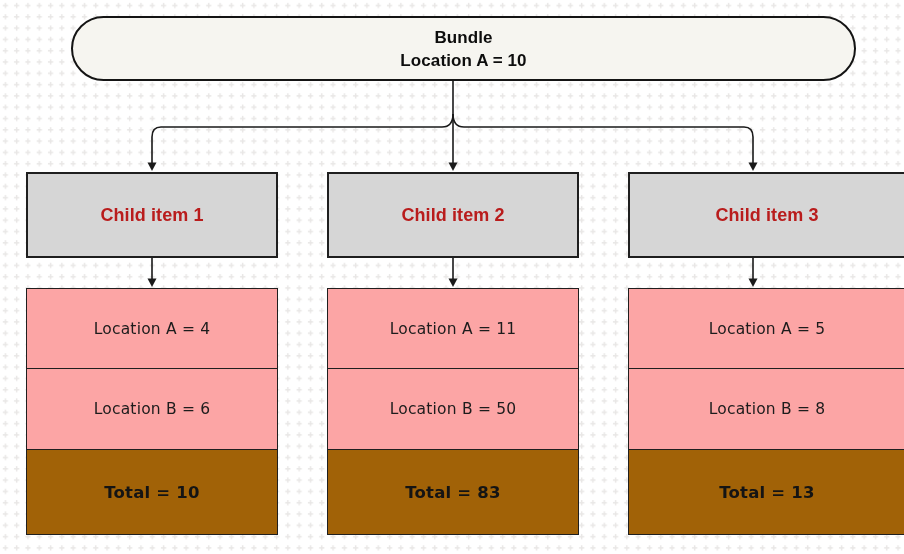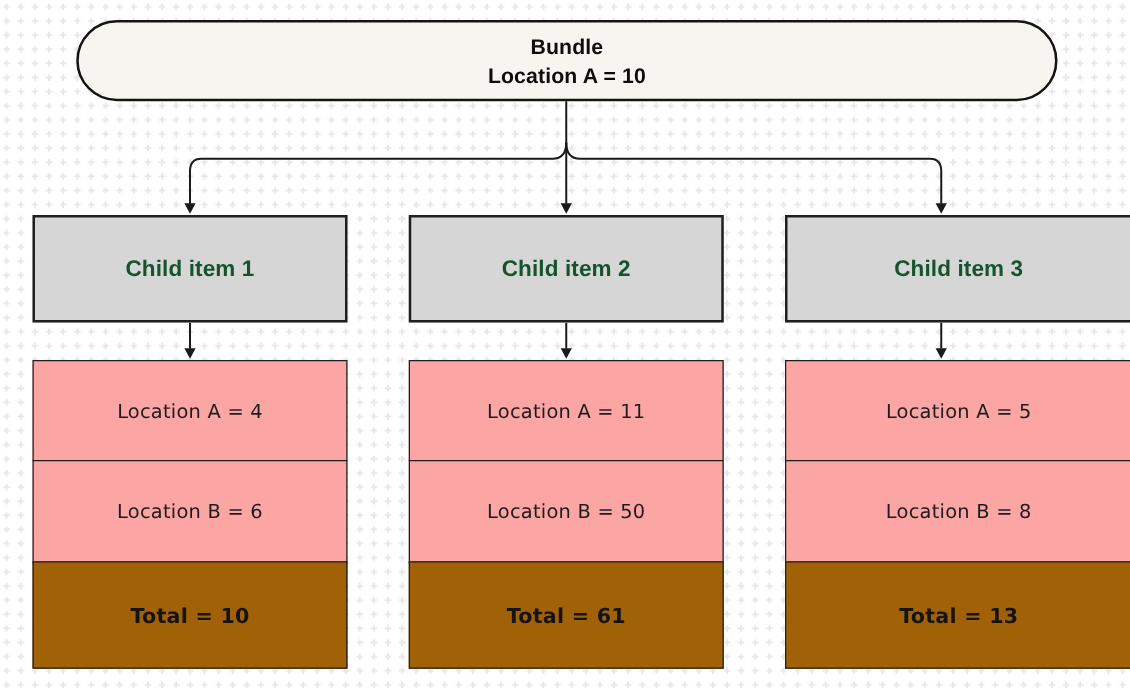--- a/index.html
+++ b/index.html
@@ -19,21 +19,21 @@
   .node {
     position: absolute;
     z-index: 2;
     box-sizing: border-box;
     display: flex;
     align-items: center;
     justify-content: center;
     text-align: center;
   }
   .bundle {
-    left: 61px; top: 16px;
+    left: 71px; top: 16px;
     width: 785px; height: 65px;
     background: #f6f5f0;
     border: 2px solid #141414;
     border-radius: 33px;
     flex-direction: column;
   }
   .bundle .line {
     font-weight: bold;
     font-size: 17px;
     line-height: 23px;
@@ -41,21 +41,21 @@
     letter-spacing: 0.1px;
   }
   .child {
     top: 172px;
     height: 86px;
     width: 252px;
     background: #d6d6d6;
     border: 2px solid #1f1f1f;
     font-weight: bold;
     font-size: 18px;
-    color: #14532d;
+    color: #b91c1c;
     letter-spacing: 0.1px;
   }
   .stack {
     position: absolute;
     top: 288px;
     z-index: 2;
     width: 252px;
   }
   .row {
     box-sizing: border-box;
@@ -138,21 +138,21 @@
     <div class="row row-b">Location B = 6</div>
     <div class="row row-total">Total = 10</div>
   </div>
 
   <div class="node child col-2">
     <span>Child item 2</span>
   </div>
   <div class="stack col-2">
     <div class="row">Location A = 11</div>
     <div class="row row-b">Location B = 50</div>
-    <div class="row row-total">Total = 61</div>
+    <div class="row row-total">Total = 83</div>
   </div>
 
   <div class="node child col-3">
     <span>Child item 3</span>
   </div>
   <div class="stack col-3">
     <div class="row">Location A = 5</div>
     <div class="row row-b">Location B = 8</div>
     <div class="row row-total">Total = 13</div>
   </div>

